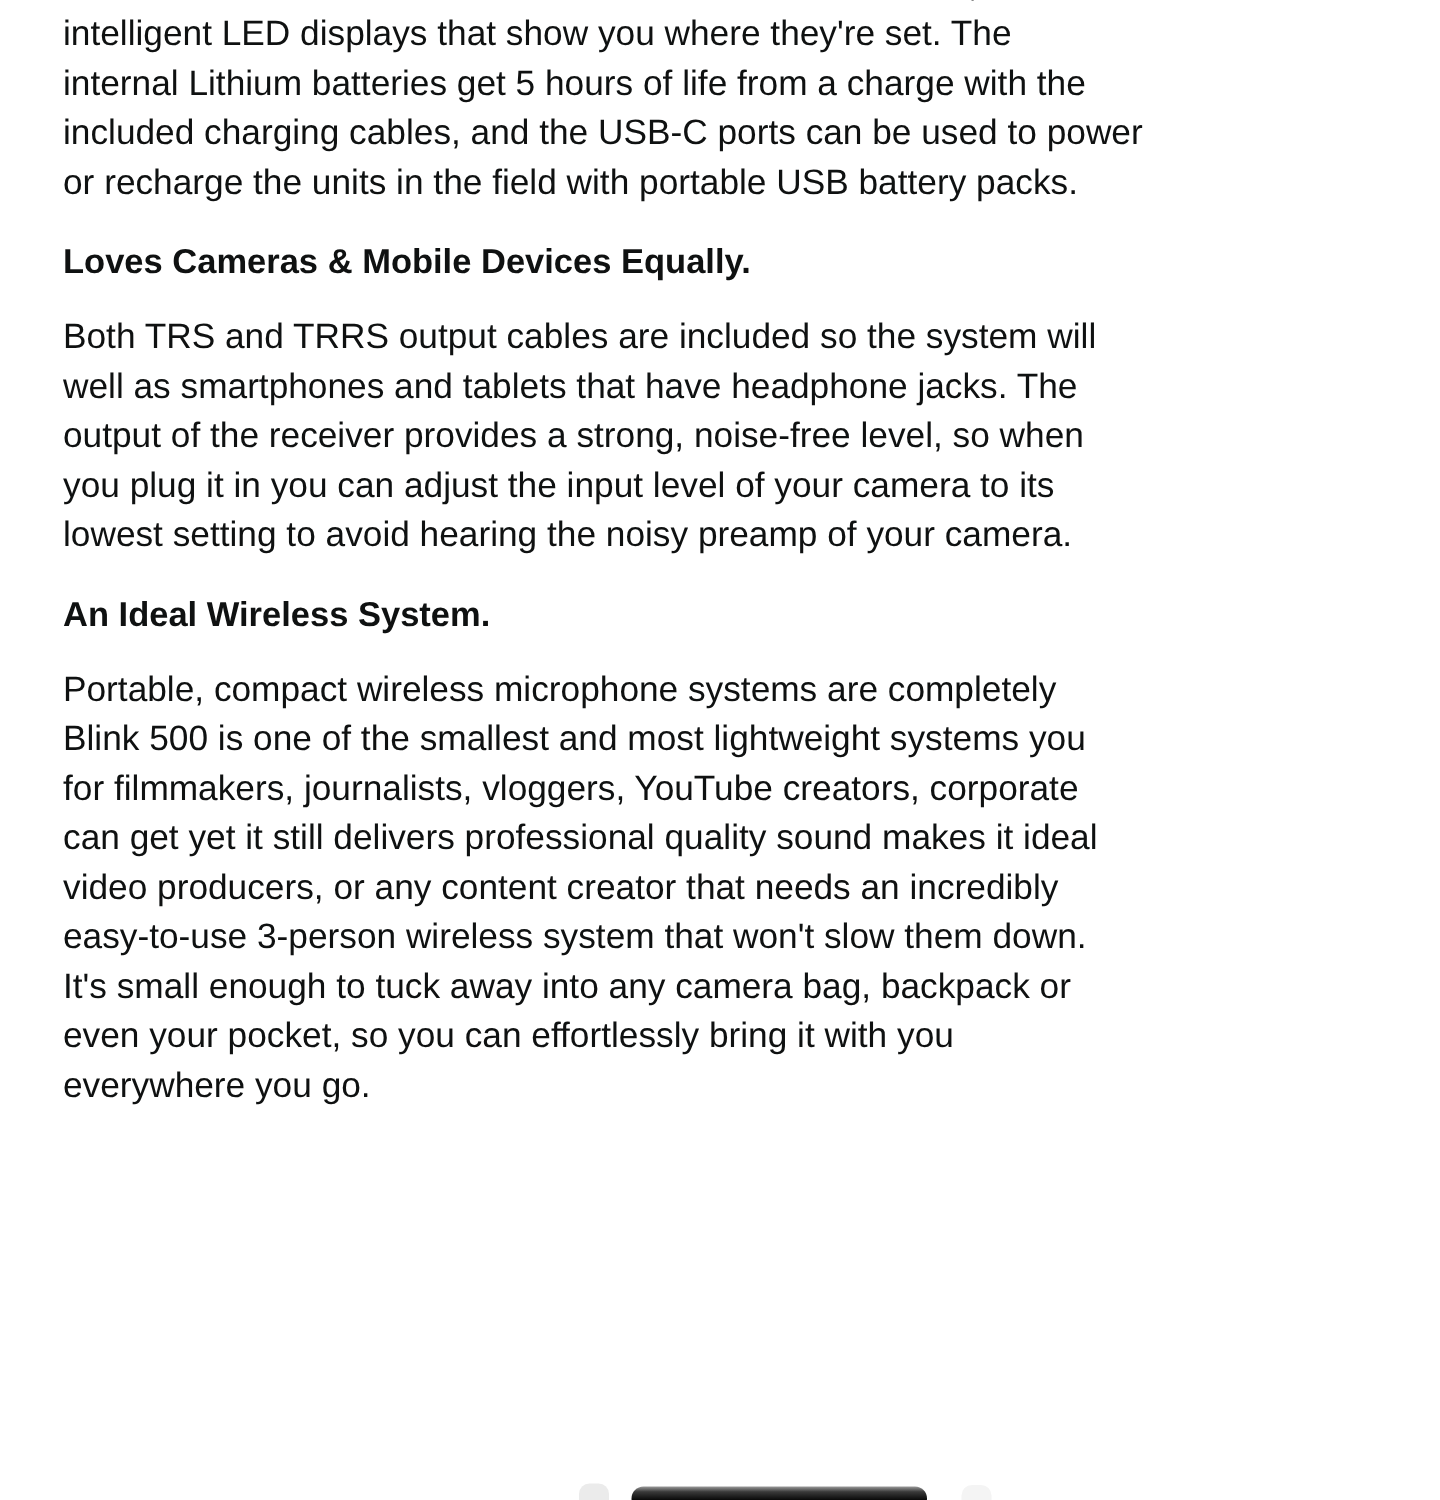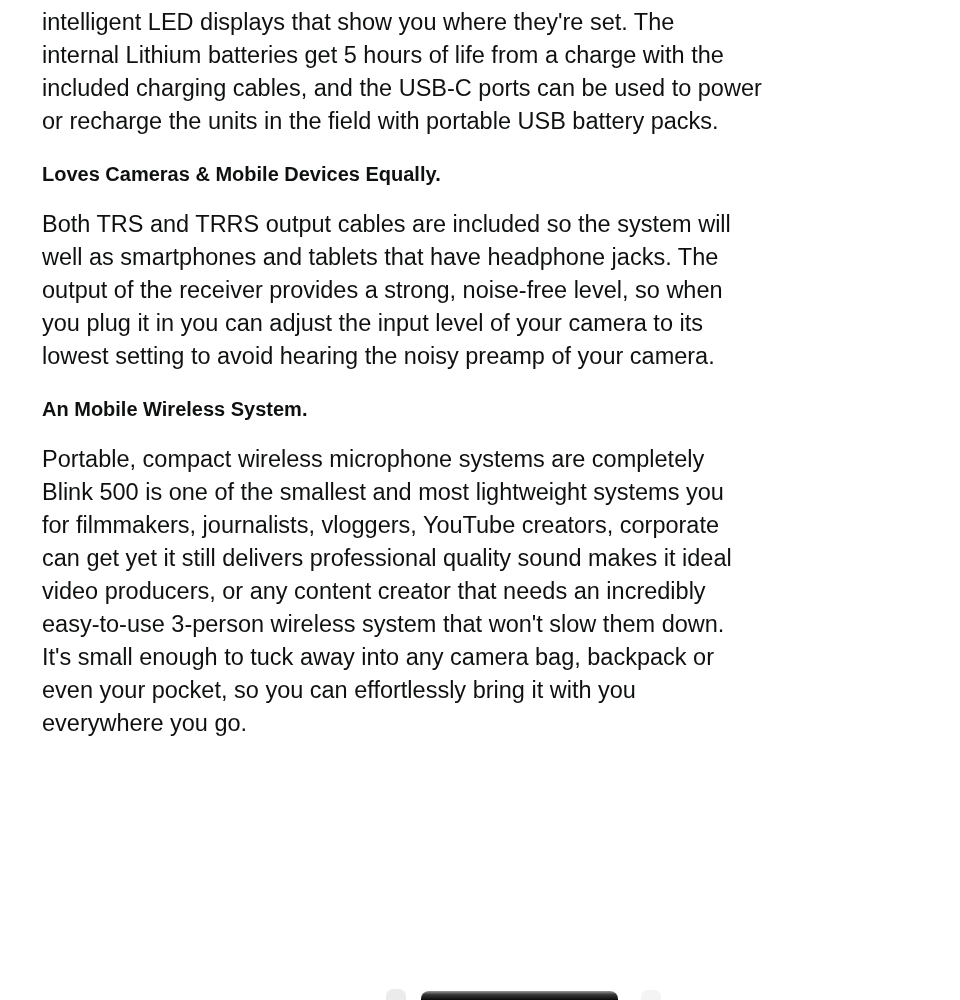--- a/index.html
+++ b/index.html
@@ -25,21 +25,21 @@
     font-size: 23.5px;
     line-height: 33px;
     font-weight: 400;
     margin: 0 0 20px 0;
     white-space: nowrap;
   }
   .para .line {
     height: 33px;
   }
   .section-heading {
-    font-size: 20px;
+    font-size: 23px;
     line-height: 33px;
     font-weight: 700;
     margin: 0 0 17px 0;
     white-space: nowrap;
   }
   
   .image-fragment {
     position: absolute;
     left: 0;
     top: 985px;
@@ -90,21 +90,21 @@
   <div class="section-heading">Loves Cameras &amp; Mobile Devices Equally.</div>
 
   <div class="para">
       <div class="line">Both TRS and TRRS output cables are included so the system will</div>
       <div class="line">well as smartphones and tablets that have headphone jacks. The</div>
       <div class="line">output of the receiver provides a strong, noise-free level, so when</div>
       <div class="line">you plug it in you can adjust the input level of your camera to its</div>
       <div class="line">lowest setting to avoid hearing the noisy preamp of your camera.</div>
     </div>
 
-  <div class="section-heading">An Mobile Wireless System.</div>
+  <div class="section-heading">An Ideal Wireless System.</div>
 
   <div class="para">
       <div class="line">Portable, compact wireless microphone systems are completely</div>
       <div class="line">Blink 500 is one of the smallest and most lightweight systems you</div>
       <div class="line">for filmmakers, journalists, vloggers, YouTube creators, corporate</div>
       <div class="line">can get yet it still delivers professional quality sound makes it ideal</div>
       <div class="line">video producers, or any content creator that needs an incredibly</div>
       <div class="line">easy-to-use 3-person wireless system that won't slow them down.</div>
       <div class="line">It's small enough to tuck away into any camera bag, backpack or</div>
       <div class="line">even your pocket, so you can effortlessly bring it with you</div>

